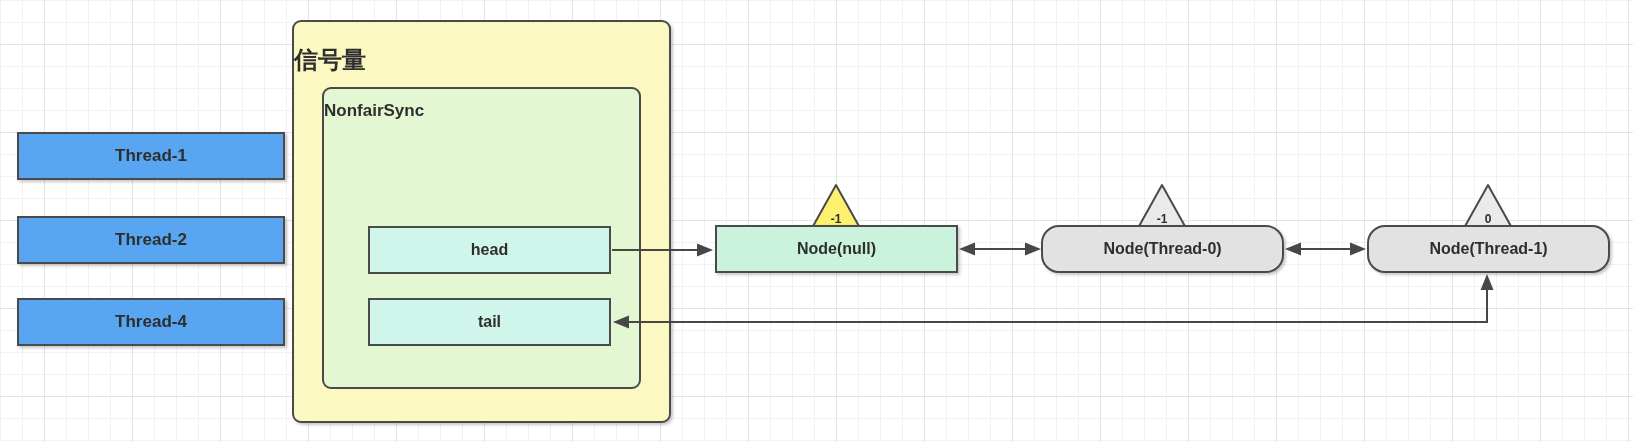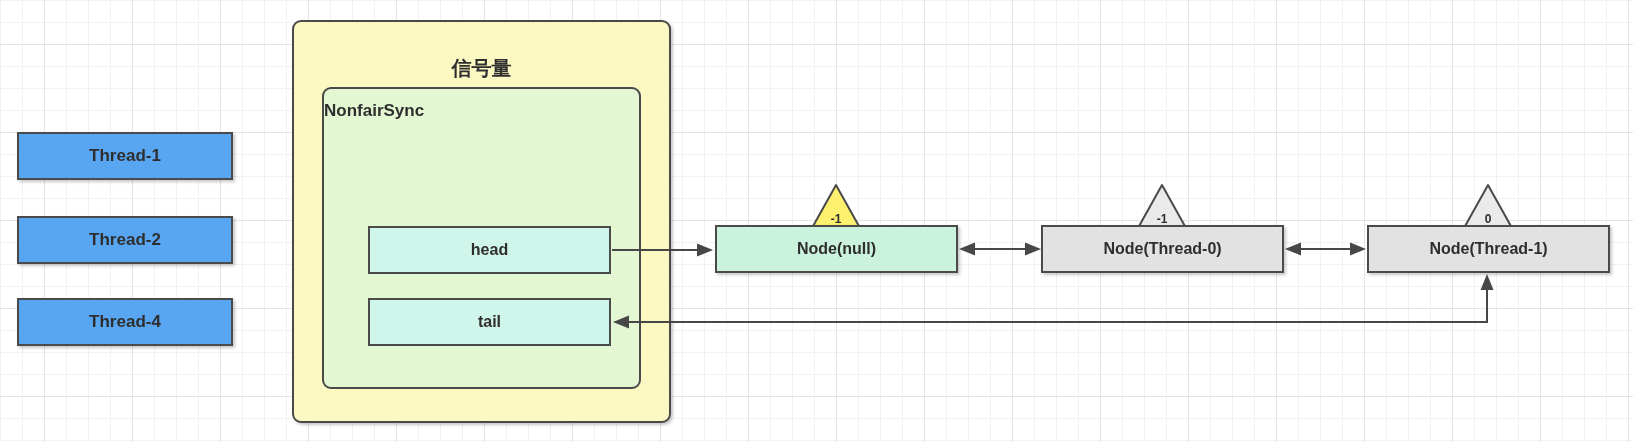--- a/index.html
+++ b/index.html
@@ -21,34 +21,34 @@
   }
   .box{
     position:absolute;
     box-sizing:border-box;
     border:2px solid #4a4a4a;
     display:flex;align-items:center;justify-content:center;
     text-align:center;
   }
   .shadow{box-shadow:2px 2px 3px rgba(0,0,0,0.22);}
   .thread{
-    left:17px;width:216px;height:48px;
+    left:17px;width:268px;height:48px;
     background:#58a6f2;
     font-size:17px;
     z-index:2;
   }
   .sem{
     left:292px;top:20px;width:379px;height:403px;
     background:#fbf8c2;
     border-radius:9px;
     z-index:1;
   }
   .sem-title{
     position:absolute;left:0;right:0;top:22px;
-    text-align:center;font-size:20px;margin-top:11px;
+    text-align:left;font-size:24px;
   }
   .sync{
     left:322px;top:87px;width:319px;height:302px;
     background:#e3f8d2;
     border-radius:9px;
     z-index:1;
   }
   .sync-title{
     position:absolute;left:0;right:0;top:12px;
     text-align:left;font-size:17px;
@@ -58,21 +58,21 @@
     background:#d0f5ea;
     font-size:16px;
     z-index:2;
   }
   .node{
     width:243px;height:48px;
     font-size:16px;
     z-index:3;
   }
   .node.mint{background:#caf2dc;text-align:center;}
-  .node.grey{background:#e2e2e2;}
+  .node.grey{background:#e2e2e2;border-radius:18px;}
   .tri{
     position:absolute;width:52px;height:48px;
     z-index:2;
     overflow:visible;
   }
   .arrows{
     position:absolute;left:0;top:0;width:1633px;height:442px;
     z-index:4;pointer-events:none;
   }
 </style>

